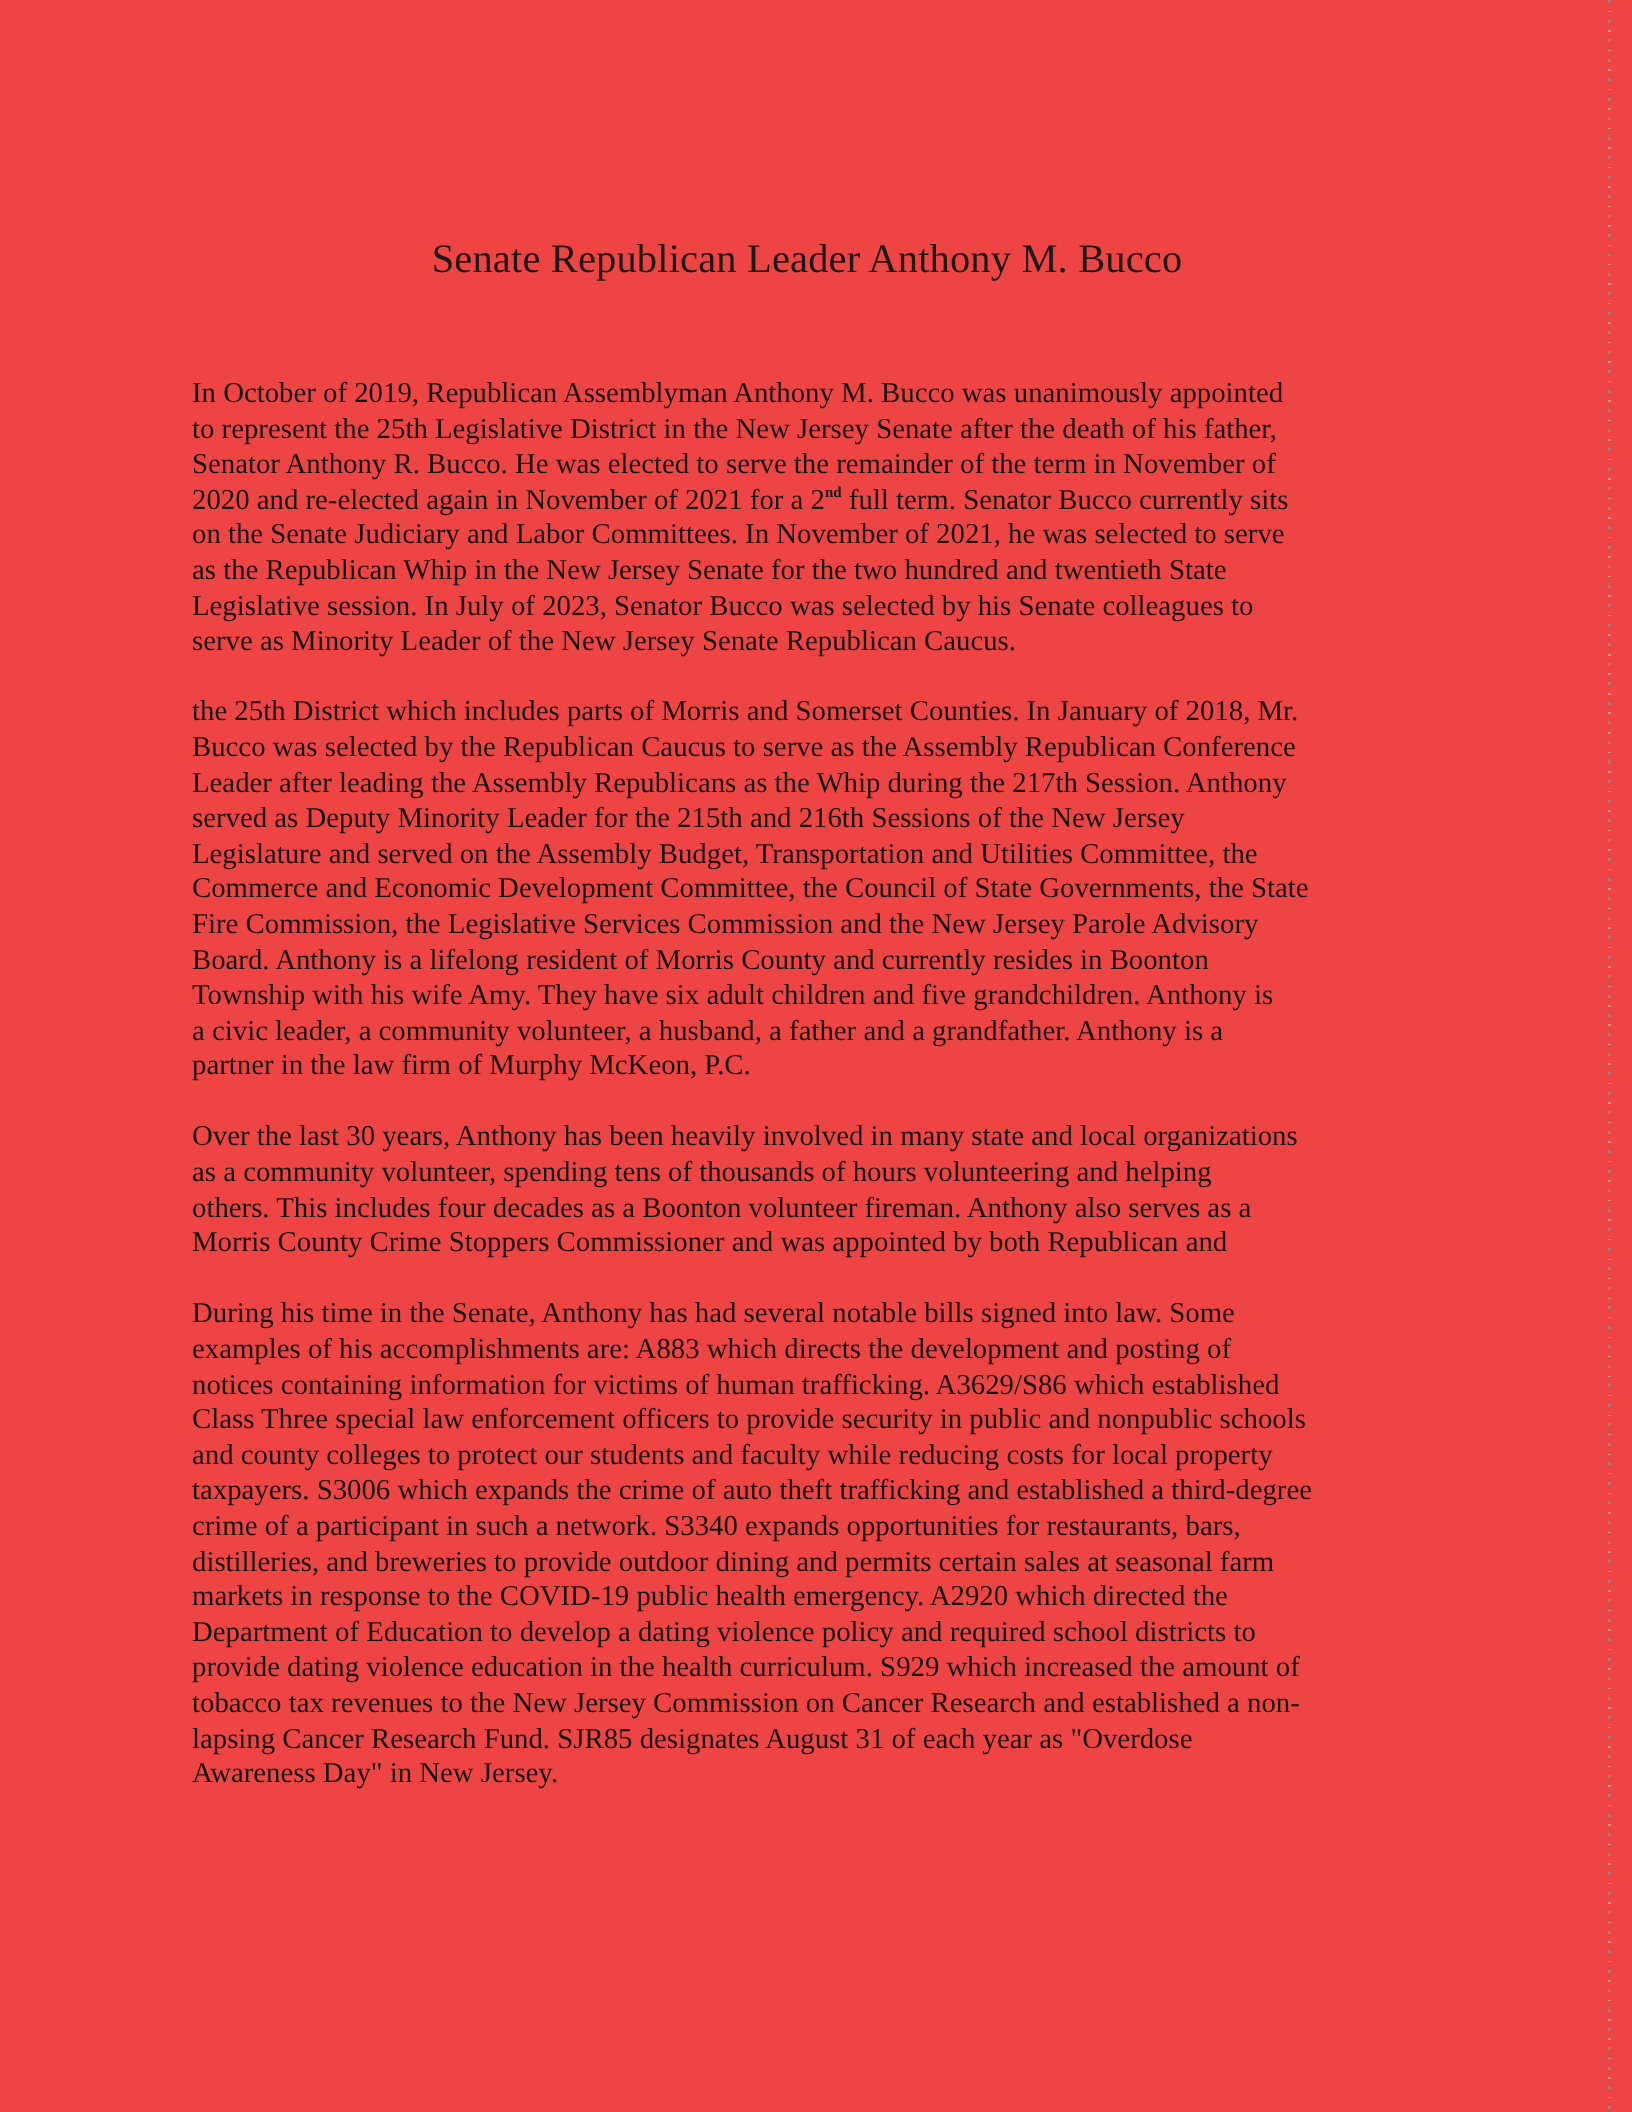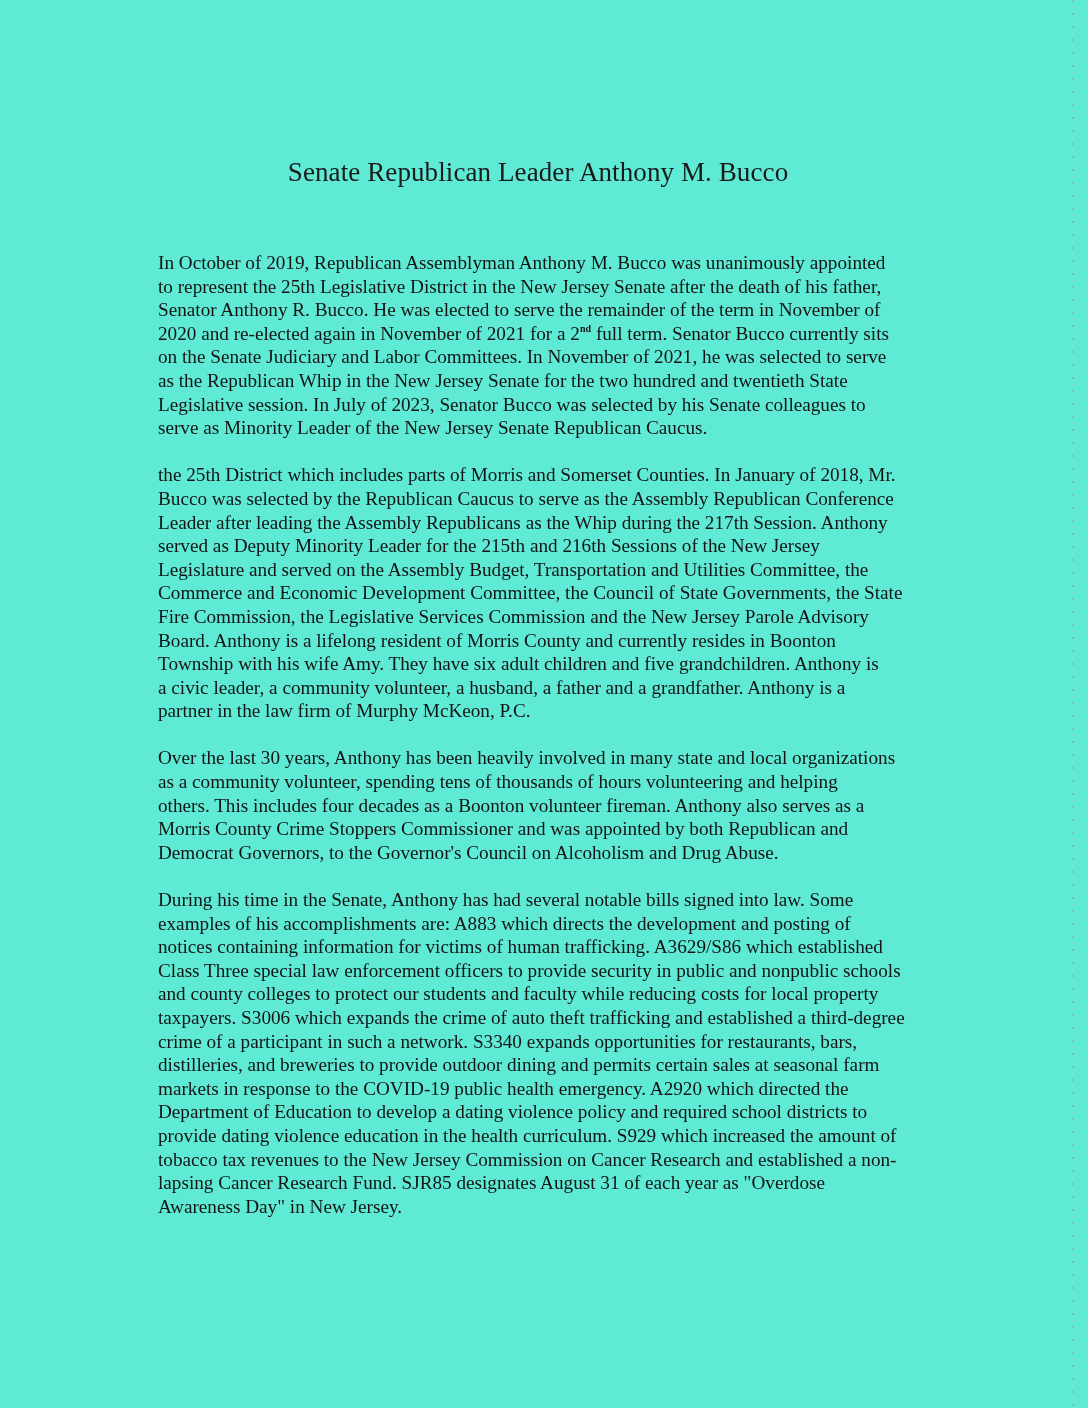--- a/index.html
+++ b/index.html
@@ -12,21 +12,21 @@
     height: 1408px;
     position: relative;
     overflow: hidden;
     color: #111111;
   }
   .page {
     position: absolute;
     left: 0; top: 0;
     width: 1088px;
     height: 1408px;
-    background: #5eead4;
+    background: #ef4444;
   }
   .scan-edge {
     position: absolute;
     right: 14px;
     top: 0;
     width: 2px;
     height: 1408px;
     background-image: repeating-linear-gradient(
       to bottom,
       #9a9a9a 0px, #9a9a9a 2px,
@@ -55,21 +55,20 @@
   }
   .body-text {
     position: absolute;
     left: 128px;
     top: 251px;
     width: 846px;
     font-family: "Liberation Serif", "DejaVu Serif", serif;
     font-size: 19.2px;
     line-height: 23.6px;
     color: #141414;
-    margin-left: 30px;
   }
   .body-text p {
     margin: 0 0 23.6px 0;
     white-space: nowrap;
   }
   .body-text .line {
     display: block;
     white-space: nowrap;
   }
   .body-text sup {
@@ -111,21 +110,20 @@
         <span class="line">Board.  Anthony is a lifelong resident of Morris County and currently resides in Boonton</span>
         <span class="line">Township with his wife Amy.  They have six adult children and five grandchildren.  Anthony is</span>
         <span class="line">a civic leader, a community volunteer, a husband, a father and a grandfather.  Anthony is a</span>
         <span class="line">partner in the law firm of Murphy McKeon, P.C.</span>
       </p>
       <p>
         <span class="line">Over the last 30 years, Anthony has been heavily involved in many state and local organizations</span>
         <span class="line">as a community volunteer, spending tens of thousands of hours volunteering and helping</span>
         <span class="line">others.  This includes four decades as a Boonton volunteer fireman.  Anthony also serves as a</span>
         <span class="line">Morris County Crime Stoppers Commissioner and was appointed by both Republican and</span>
-        <span class="line">Democrat Governors, to the Governor's Council on Alcoholism and Drug Abuse.</span>
       </p>
       <p>
         <span class="line">During his time in the Senate, Anthony has had several notable bills signed into law.  Some</span>
         <span class="line">examples of his accomplishments are: A883 which directs the development and posting of</span>
         <span class="line">notices containing information for victims of human trafficking.  A3629/S86 which established</span>
         <span class="line">Class Three special law enforcement officers to provide security in public and nonpublic schools</span>
         <span class="line">and county colleges to protect our students and faculty while reducing costs for local property</span>
         <span class="line">taxpayers. S3006 which expands the crime of auto theft trafficking and established a third-degree</span>
         <span class="line">crime of a participant in such a network. S3340 expands opportunities for restaurants, bars,</span>
         <span class="line">distilleries, and breweries to provide outdoor dining and permits certain sales at seasonal farm</span>

